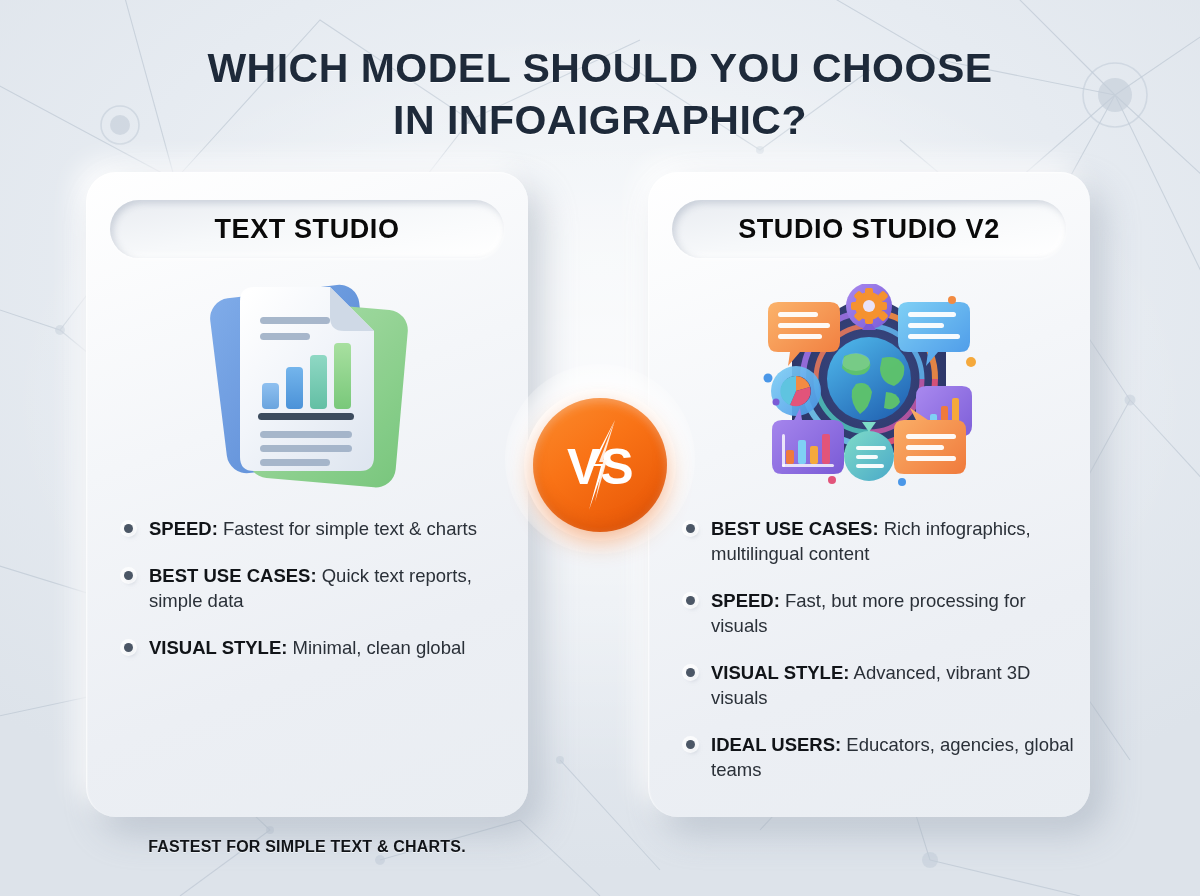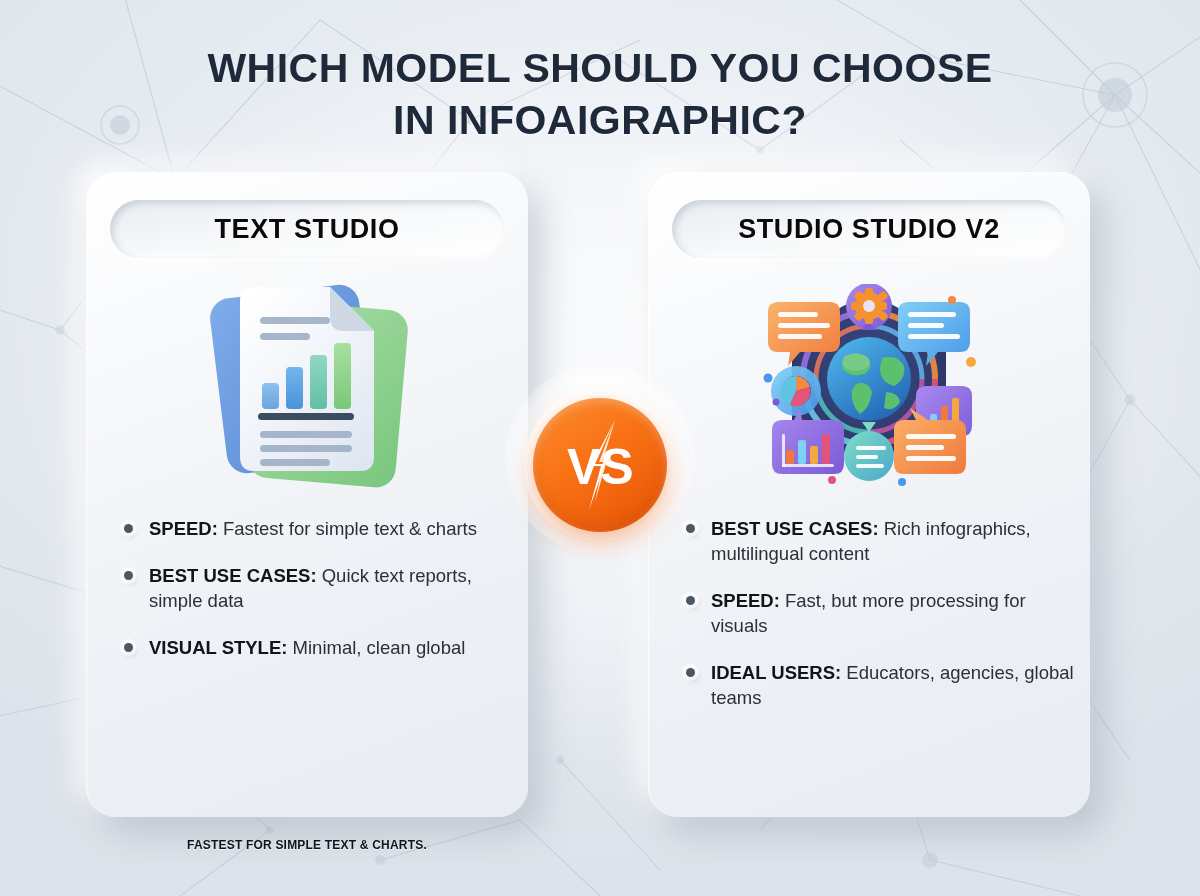--- a/index.html
+++ b/index.html
@@ -177,21 +177,21 @@
     align-items: center;
     justify-content: center;
   }
 
   
   .footer-caption {
     position: absolute;
     top: 838px;
     width: 442px;
     text-align: center;
-    font-size: 12px;
+    font-size: 16px;
     font-weight: bold;
     letter-spacing: 0.2px;
     color: #111418;
     text-shadow: 0 1px 0 rgba(255,255,255,0.6);
     z-index: 5;
   }
   #footer-left  { left: 86px; }
   #footer-right { left: 648px; }
 </style>
 </head>
@@ -480,20 +480,25 @@
         <span class="bullet-label">BEST USE CASES:</span>
         <span class="bullet-text">Rich infographics, multilingual content</span>
       </div>
       <div class="bullet-item">
         <span class="bullet-dot"></span>
         <span class="bullet-label">SPEED:</span>
         <span class="bullet-text">Fast, but more processing for visuals</span>
       </div>
       <div class="bullet-item">
         <span class="bullet-dot"></span>
+        <span class="bullet-label">VISUAL STYLE:</span>
+        <span class="bullet-text">Advanced, vibrant 3D visuals</span>
+      </div>
+      <div class="bullet-item">
+        <span class="bullet-dot"></span>
         <span class="bullet-label">IDEAL USERS:</span>
         <span class="bullet-text">Educators, agencies, global teams</span>
       </div>
     </div>
   </div>
 
   <div id="vs-badge">
     <div id="vs-halo"></div>
     <div id="vs-circle">
       <svg width="110" height="110" viewBox="0 0 110 110">

